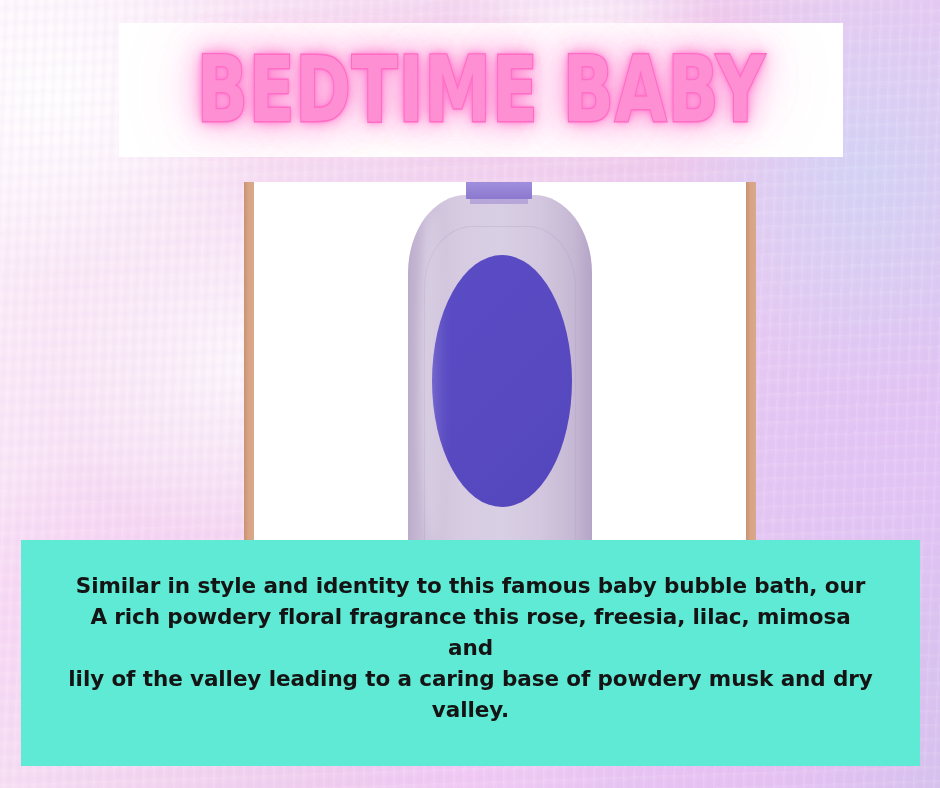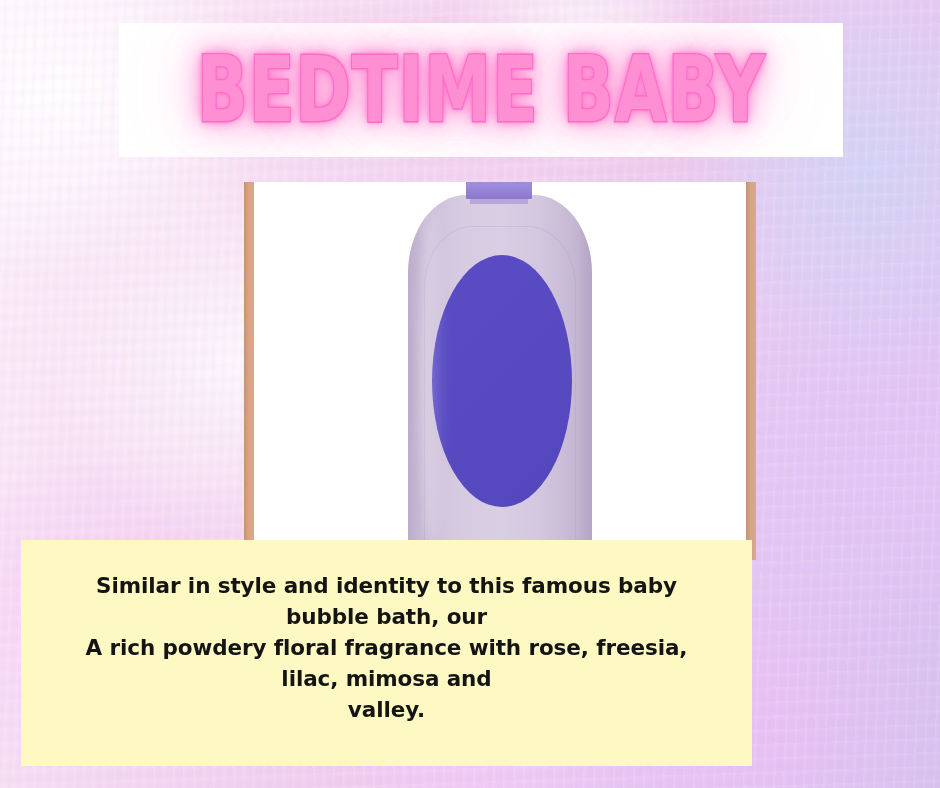--- a/index.html
+++ b/index.html
@@ -184,23 +184,23 @@
     border-radius: 50%;
     background: linear-gradient(90deg, rgba(255,255,255,0.30), rgba(255,255,255,0));
     filter: blur(5px);
   }
 
   
   .desc-panel {
     position: absolute;
     left: 21px;
     top: 540px;
-    width: 731px;
+    width: 899px;
     height: 226px;
-    background: #fef9c3;
+    background: #5eead4;
     display: flex;
     align-items: flex-start;
     justify-content: flex-start;
   }
   .desc-text {
     margin: 31px 44px 0 44px;
     text-align: center;
     font-family: "DejaVu Sans", sans-serif;
     font-weight: 700;
     font-size: 21.5px;
@@ -231,18 +231,19 @@
     <div class="bottle-inner-edge"></div>
     <div class="bottle-neck"></div>
     <div class="bottle-cap"></div>
     <div class="bottle-label"></div>
     <div class="bottle-gloss"></div>
   </div>
 
   <div class="desc-panel">
     <div class="desc-text">
       <span class="desc-line">Similar in style and identity to this famous baby bubble bath, our</span>
-      <span class="desc-line">A rich powdery floral fragrance with rose, freesia, lilac, mimosa and</span>
+      <span class="desc-line">A rich powdery floral fragrance this rose, freesia, lilac, mimosa and</span>
+      <span class="desc-line">lily of the valley leading to a caring base of powdery musk and dry</span>
       <span class="desc-line">valley.</span>
     </div>
   </div>
 
 </div>
 
 </body></html>

